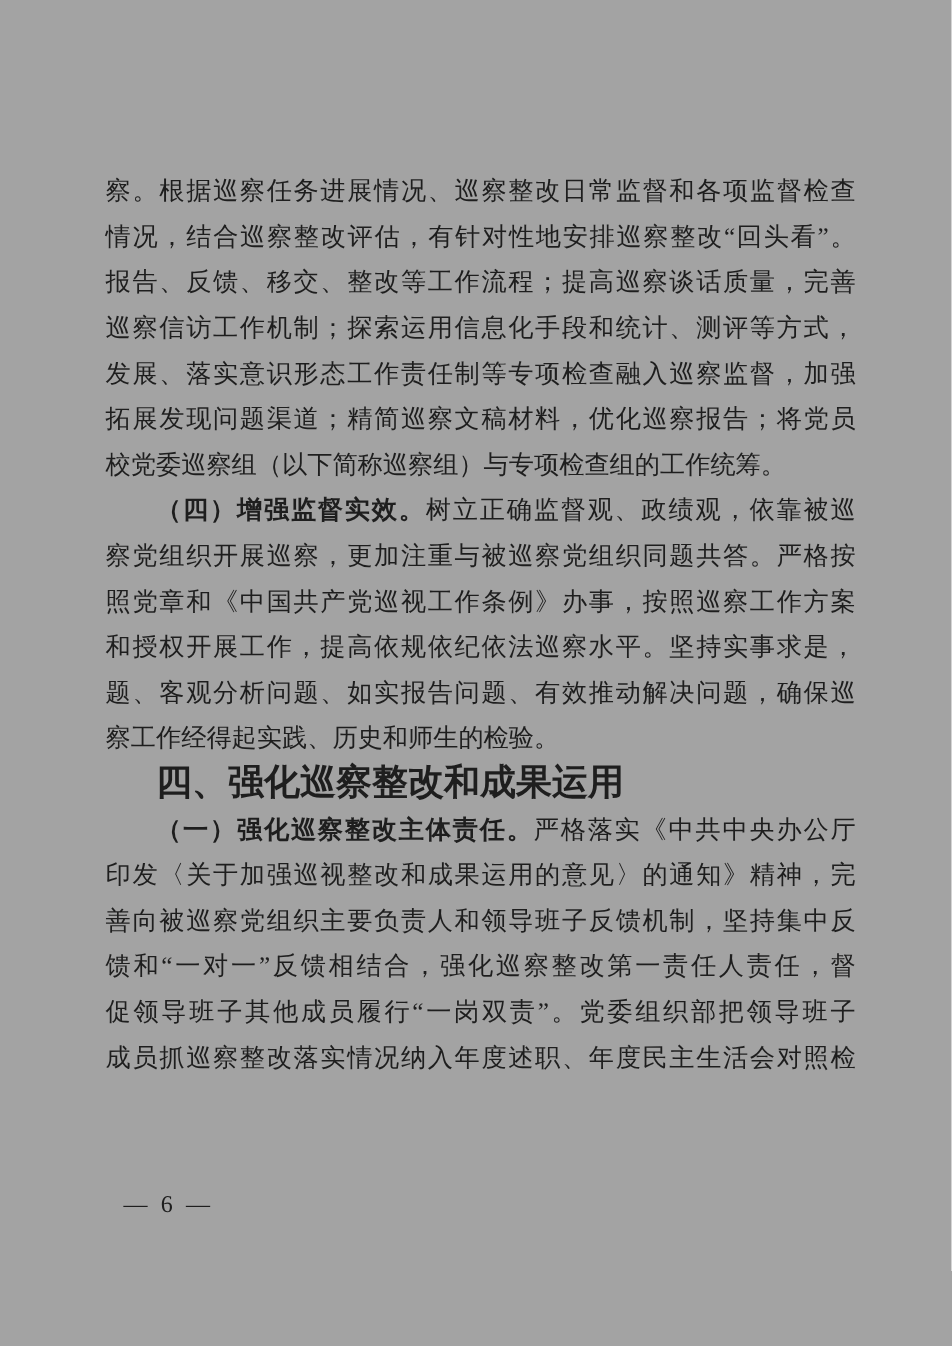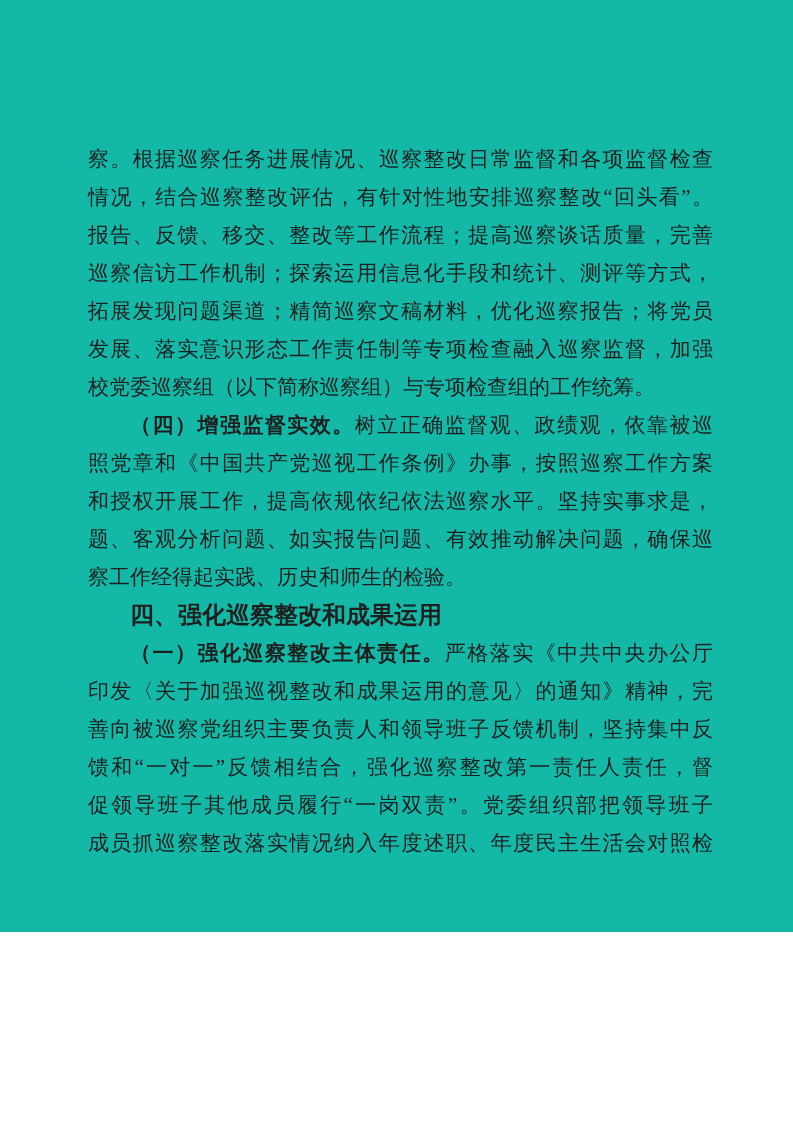--- a/index.html
+++ b/index.html
@@ -3,22 +3,22 @@
 <meta charset="utf-8">
 <style>
   html, body {
     margin: 0;
     padding: 0;
     background: #ffffff;
   }
   .page {
     position: relative;
     width: 793px;
-    height: 932px;
-    background: #14b8a6;
+    height: 1122px;
+    background: #a3a3a3;
     overflow: hidden;
     font-family: "Liberation Serif", serif;
     color: #1e1e1e;
   }
   .body-text {
     position: absolute;
     left: 88px;
     top: 140px;
     width: 625px;
   }
@@ -41,21 +41,21 @@
   }
   .indent {
     text-indent: 42px;
   }
   .lead {
     font-weight: bold;
   }
   .heading {
     font-family: "Liberation Sans", sans-serif;
     font-weight: bold;
-    font-size: 24px;
+    font-size: 30px;
     text-indent: 42px;
     text-align: left;
     text-align-last: left;
   }
   .page-number {
     position: absolute;
     left: 103px;
     top: 993px;
     font-size: 20px;
     letter-spacing: 3px;
@@ -69,26 +69,27 @@
 <div class="page">
 
   <div class="body-text">
 
     <div class="line full">察。根据巡察任务进展情况、巡察整改日常监督和各项监督检查</div>
     <div class="line full">情况，结合巡察整改评估，有针对性地安排巡察整改“回头看”。</div>
 
 
     <div class="line full">报告、反馈、移交、整改等工作流程；提高巡察谈话质量，完善</div>
     <div class="line full">巡察信访工作机制；探索运用信息化手段和统计、测评等方式，</div>
+    <div class="line full">发展、落实意识形态工作责任制等专项检查融入巡察监督，加强</div>
     <div class="line full">拓展发现问题渠道；精简巡察文稿材料，优化巡察报告；将党员</div>
-    <div class="line full">发展、落实意识形态工作责任制等专项检查融入巡察监督，加强</div>
     <div class="line end">校党委巡察组（以下简称巡察组）与专项检查组的工作统筹。</div>
 
     <div class="line full indent"><span class="lead">（四）增强监督实效。</span><span>树立正确监督观、政绩观，依靠被巡</span></div>
 
+    <div class="line full">察党组织开展巡察，更加注重与被巡察党组织同题共答。严格按</div>
     <div class="line full">照党章和《中国共产党巡视工作条例》办事，按照巡察工作方案</div>
     <div class="line full">和授权开展工作，提高依规依纪依法巡察水平。坚持实事求是，</div>
     <div class="line full">题、客观分析问题、如实报告问题、有效推动解决问题，确保巡</div>
     <div class="line end">察工作经得起实践、历史和师生的检验。</div>
 
     <div class="line heading">四、强化巡察整改和成果运用</div>
 
     <div class="line full indent"><span class="lead">（一）强化巡察整改主体责任。</span><span>严格落实《中共中央办公厅</span></div>
 
     <div class="line full">印发〈关于加强巡视整改和成果运用的意见〉的通知》精神，完</div>

